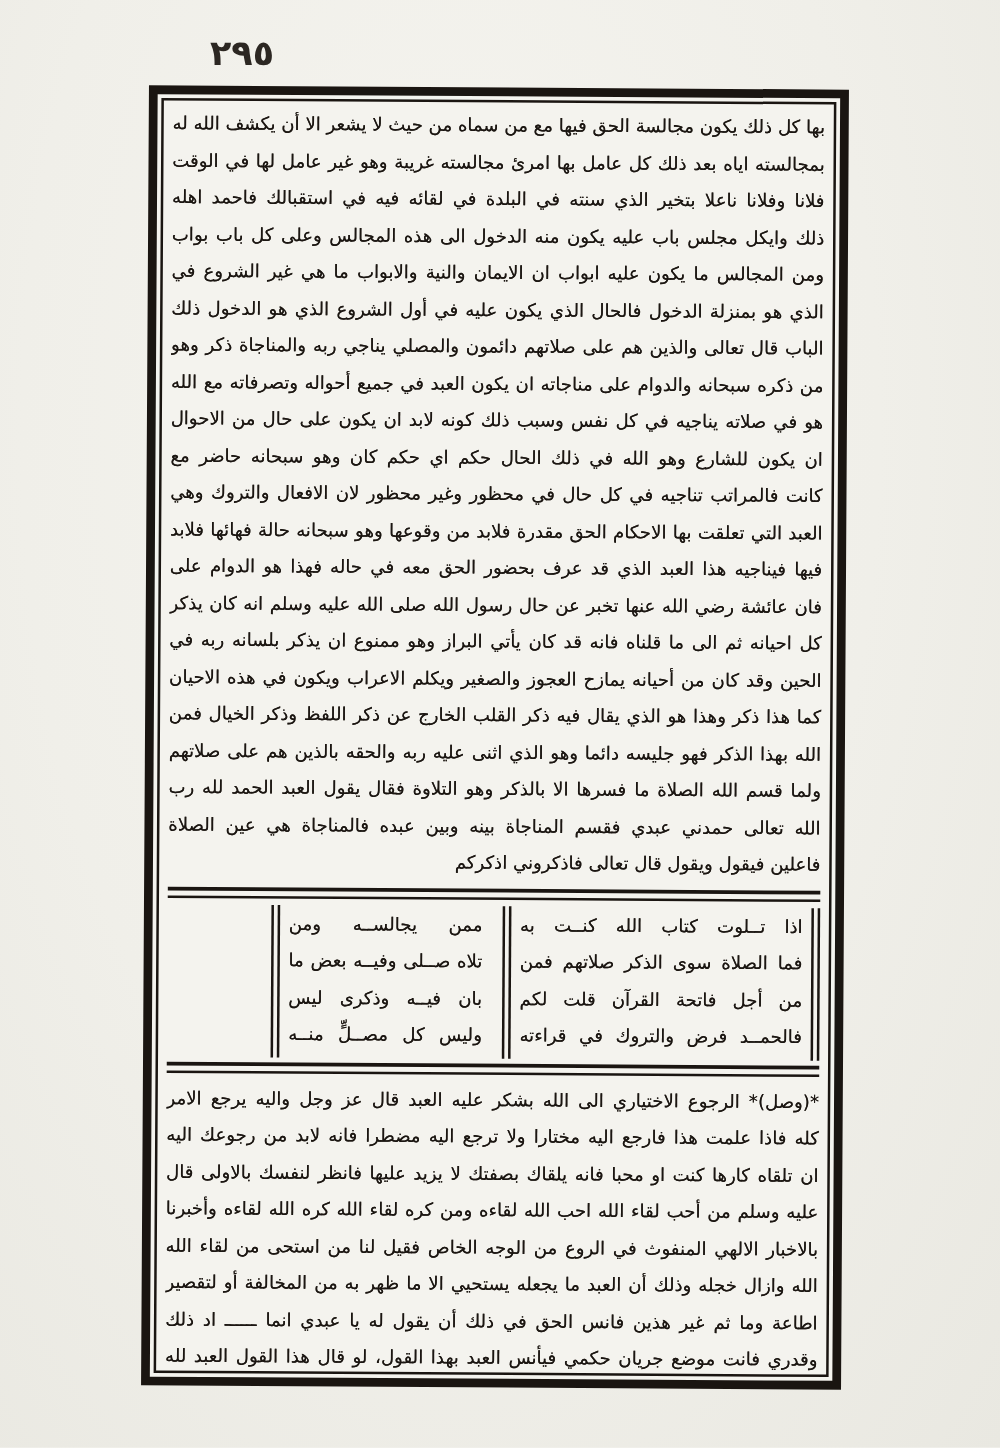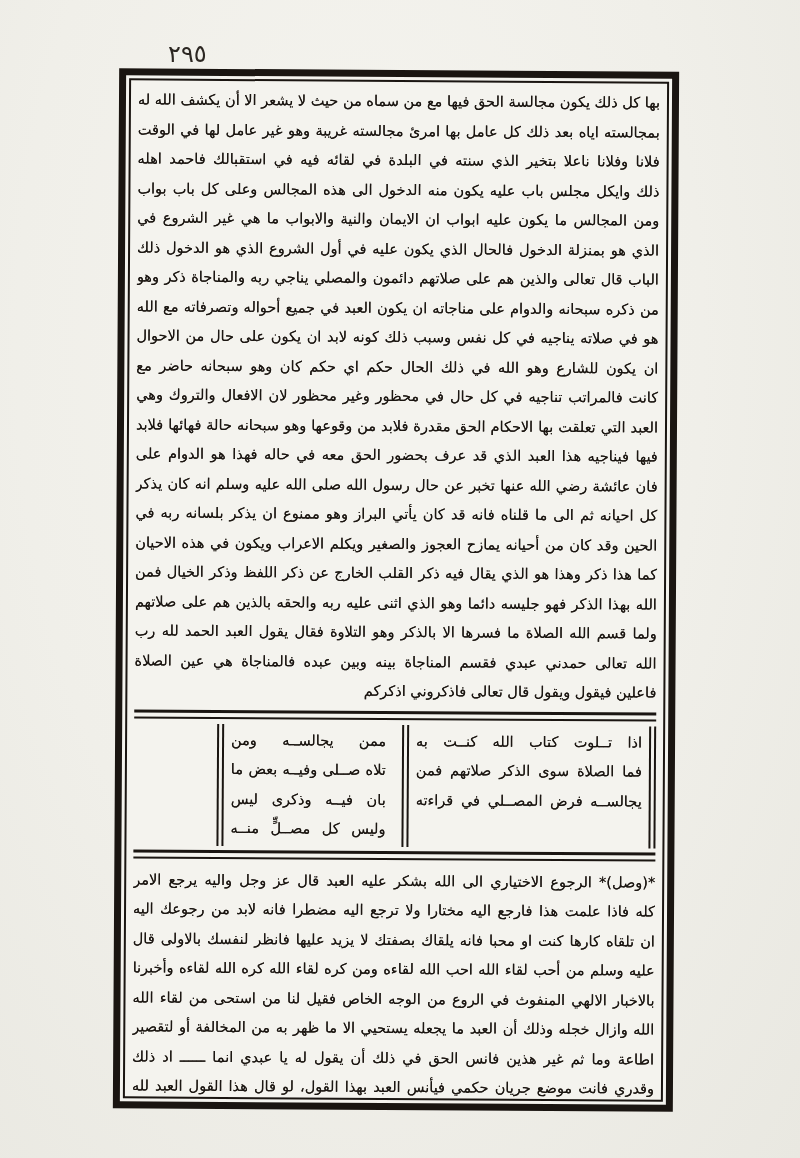--- a/index.html
+++ b/index.html
@@ -6,22 +6,22 @@
   body{
     width:800px;height:1158px;overflow:hidden;
     background:#eeede8;
     font-family:"DejaVu Sans",sans-serif;
   }
   .scan{
     position:relative;width:800px;height:1158px;
     background:radial-gradient(ellipse at 45% 30%, #f5f4ef 0%, #f0efe9 55%, #e9e8e1 100%);
   }
   .page-number{
-    position:absolute;top:40px;left:168px;
-    font-size:24px;font-weight:normal;color:#2c2722;
+    position:absolute;top:26px;left:168px;
+    font-size:28px;font-weight:bold;color:#2c2722;
     letter-spacing:2px;
   }
   .frame{
     position:absolute;top:70px;left:116px;width:560px;height:1040px;
     box-sizing:border-box;border:7px solid #1a1511;padding:3px;
     transform:rotate(0.35deg);
     background:#f4f3ee;
   }
   .frame-inner{
     box-sizing:border-box;height:100%;
@@ -107,21 +107,22 @@
         <div class="line">الله تعالى حمدني عبدي فقسم المناجاة بينه وبين عبده فالمناجاة هي عين الصلاة والمناجاة فعل</div>
         <div class="line short">فاعلين فيقول ويقول قال تعالى فاذكروني اذكركم</div>
       </div>
 
       <div class="poetry">
         <div class="hrule top"></div>
         <div class="verses">
           <div class="poetry-col col-first">
             <div class="hemistich">اذا تــلوت كتاب الله كنــت به</div>
             <div class="hemistich">فما الصلاة سوى الذكر صلاتهم فمن</div>
-            <div class="hemistich">يجالســه فرض المصــلي في قراءته</div>
+            <div class="hemistich">من أجل فاتحة القرآن قلت لكم</div>
+            <div class="hemistich">فالحمــد فرض والتروك في قراءته</div>
           </div>
           <div class="poetry-col col-second">
             <div class="hemistich">ممن يجالســه ومن يناجيــه</div>
             <div class="hemistich">تلاه صــلى وفيــه بعض ما فيــه</div>
             <div class="hemistich">بان فيــه وذكرى ليس يحويه</div>
             <div class="hemistich">وليس كل مصــلٍّ منــه يدريه</div>
           </div>
           <div class="col-spacer"></div>
         </div>
         <div class="hrule bottom"></div>

